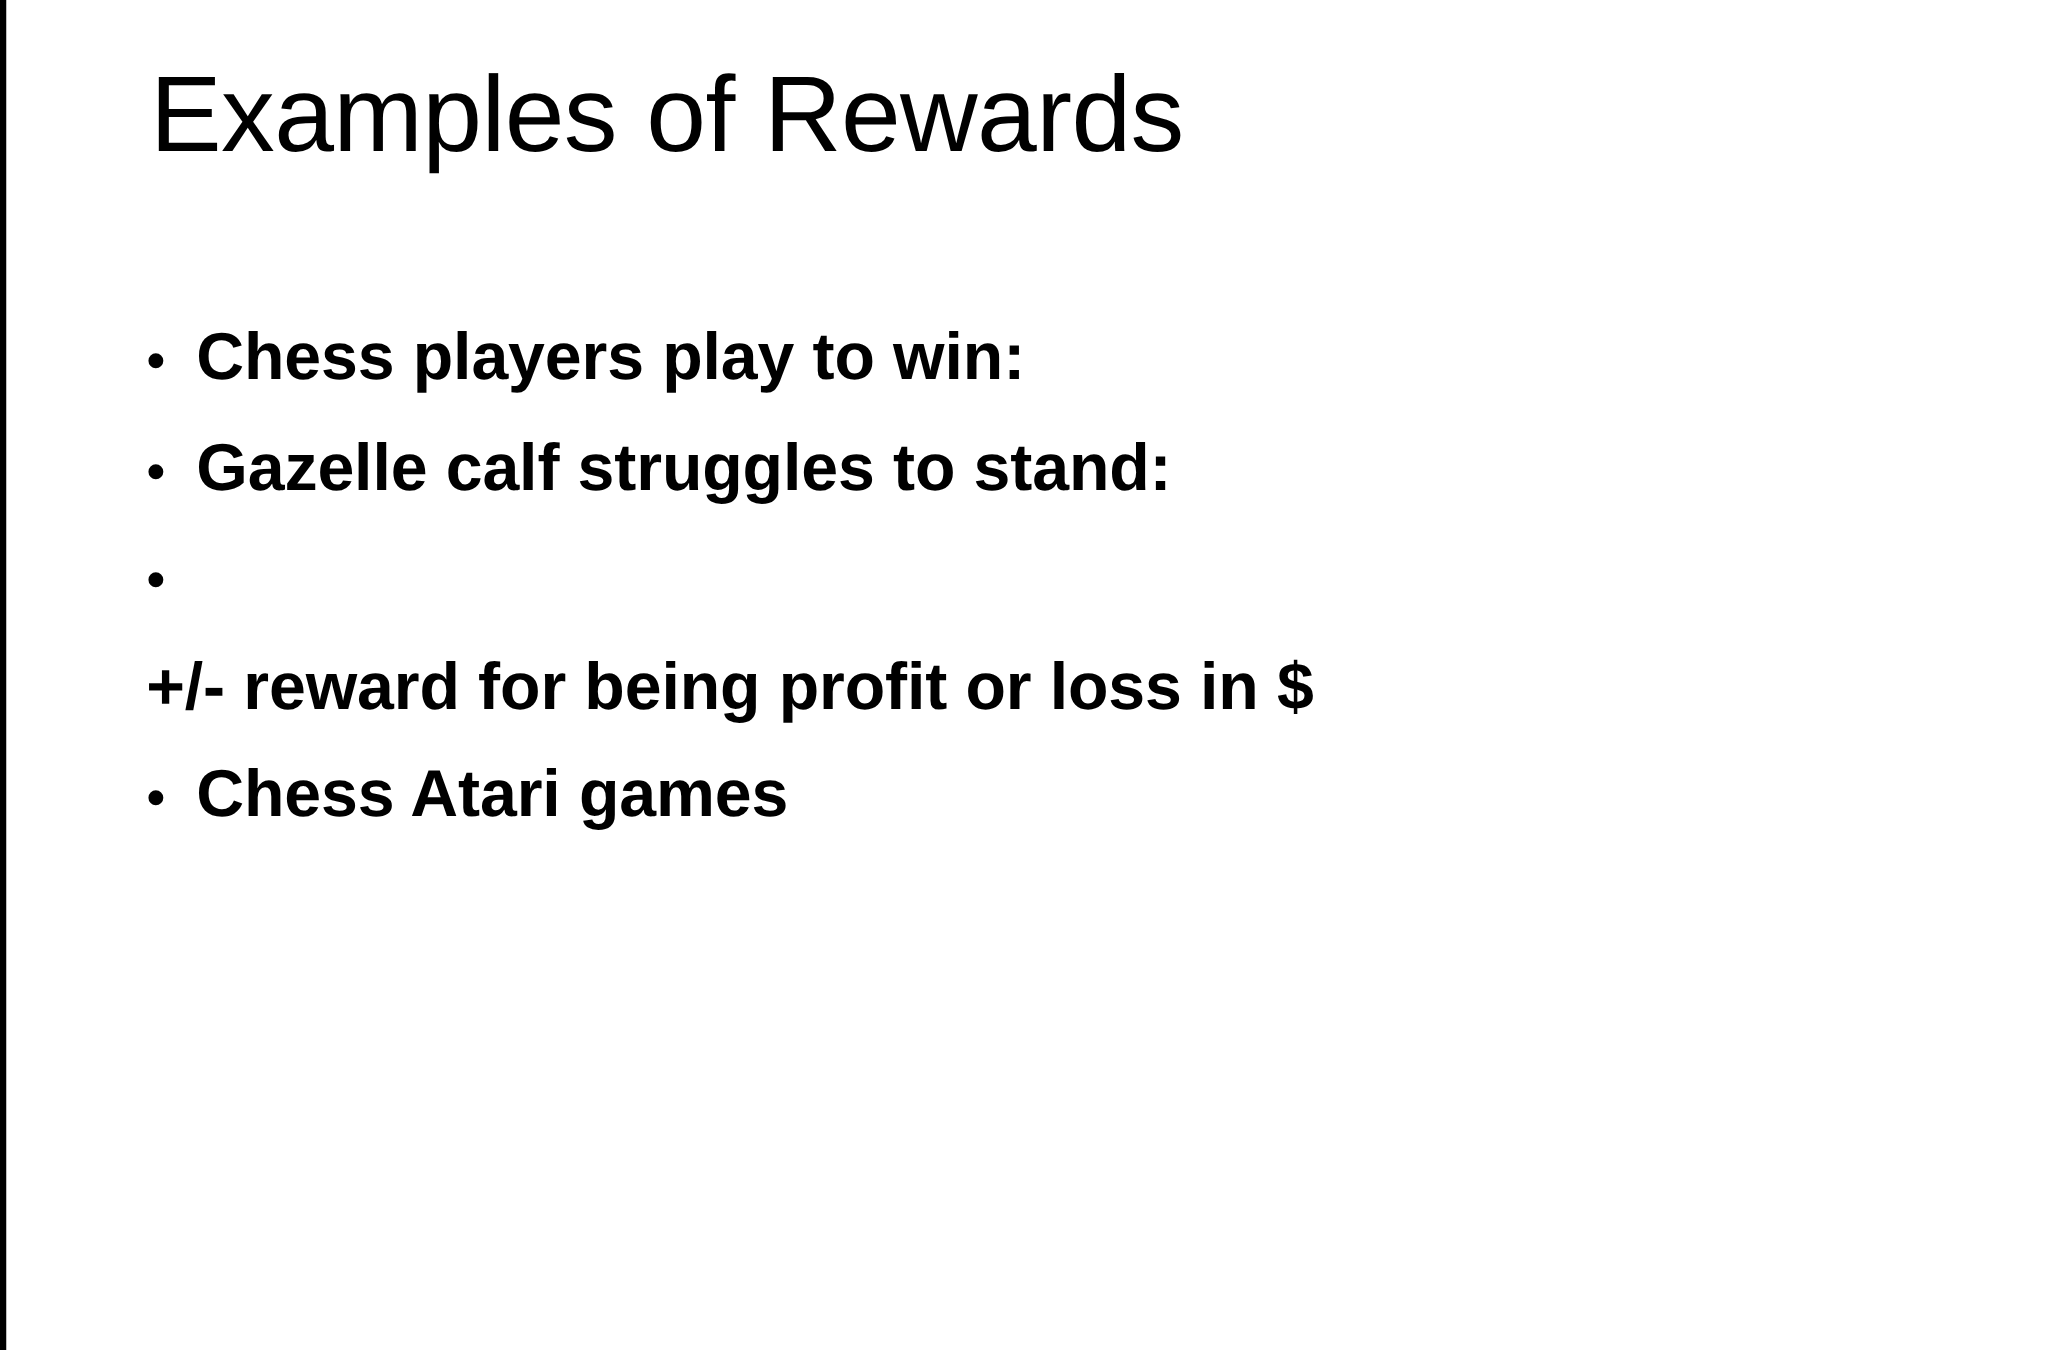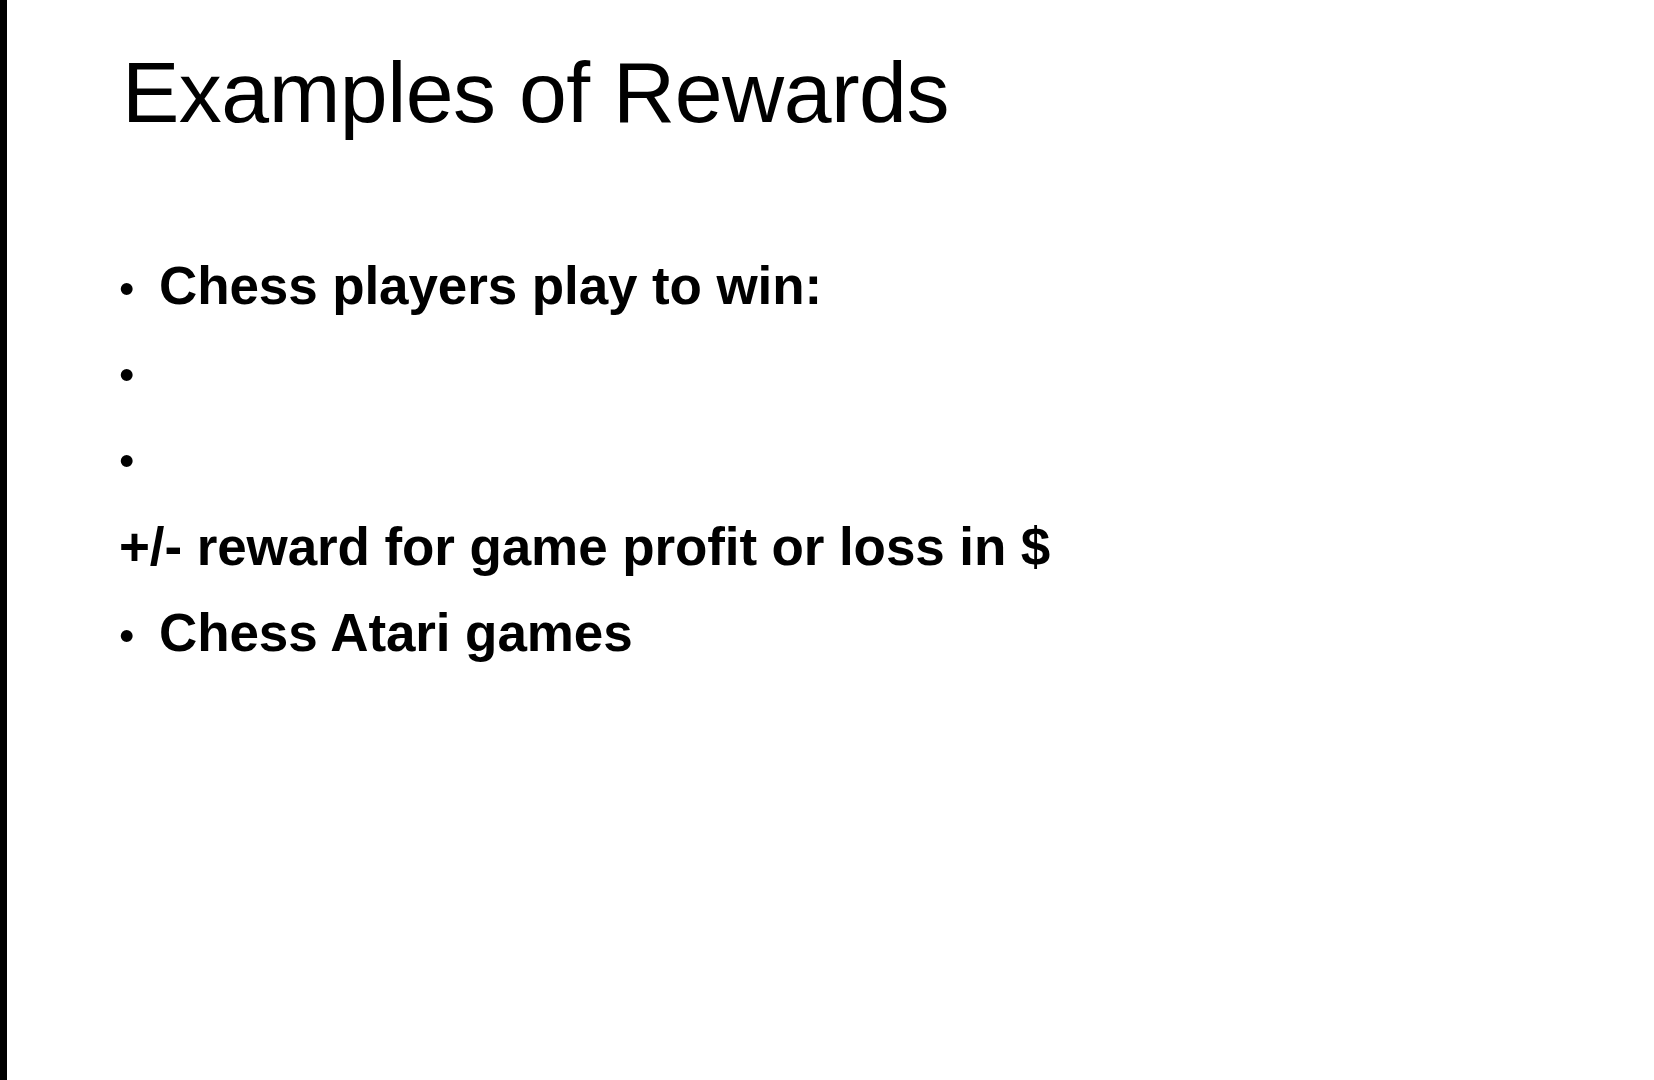--- a/index.html
+++ b/index.html
@@ -13,21 +13,21 @@
     font-family: "Liberation Sans", sans-serif;
   }
 
   .slide {
     position: relative;
     width: 1654px;
     height: 1080px;
     background: #ffffff;
     overflow: hidden;
     box-sizing: border-box;
-    border-left: 7px solid #000000;
+    border-left: 5px solid #000000;
   }
 
   .slide-title {
     position: absolute;
     left: 115px;
     top: 46px;
     width: 1420px;
     font-size: 86px;
     line-height: 1.08;
     font-weight: 400;
@@ -86,29 +86,30 @@
   <div class="body-block">
 
     <div class="line bulleted">
       <span class="bullet-glyph">•</span>
       <span class="line-text">Chess players play to win:</span>
     </div>
 
 
     <div class="line bulleted">
       <span class="bullet-glyph">•</span>
+      <span class="line-text">Gazelle calf struggles to stand:</span>
     </div>
 
 
     <div class="line bulleted">
       <span class="bullet-glyph">•</span>
     </div>
 
     <div class="line plain">
-      <span class="line-text">+/- reward for game profit or loss in $</span>
+      <span class="line-text">+/- reward for being profit or loss in $</span>
     </div>
 
     <div class="line bulleted">
       <span class="bullet-glyph">•</span>
       <span class="line-text">Chess Atari games</span>
     </div>
 
 
   </div>
 

